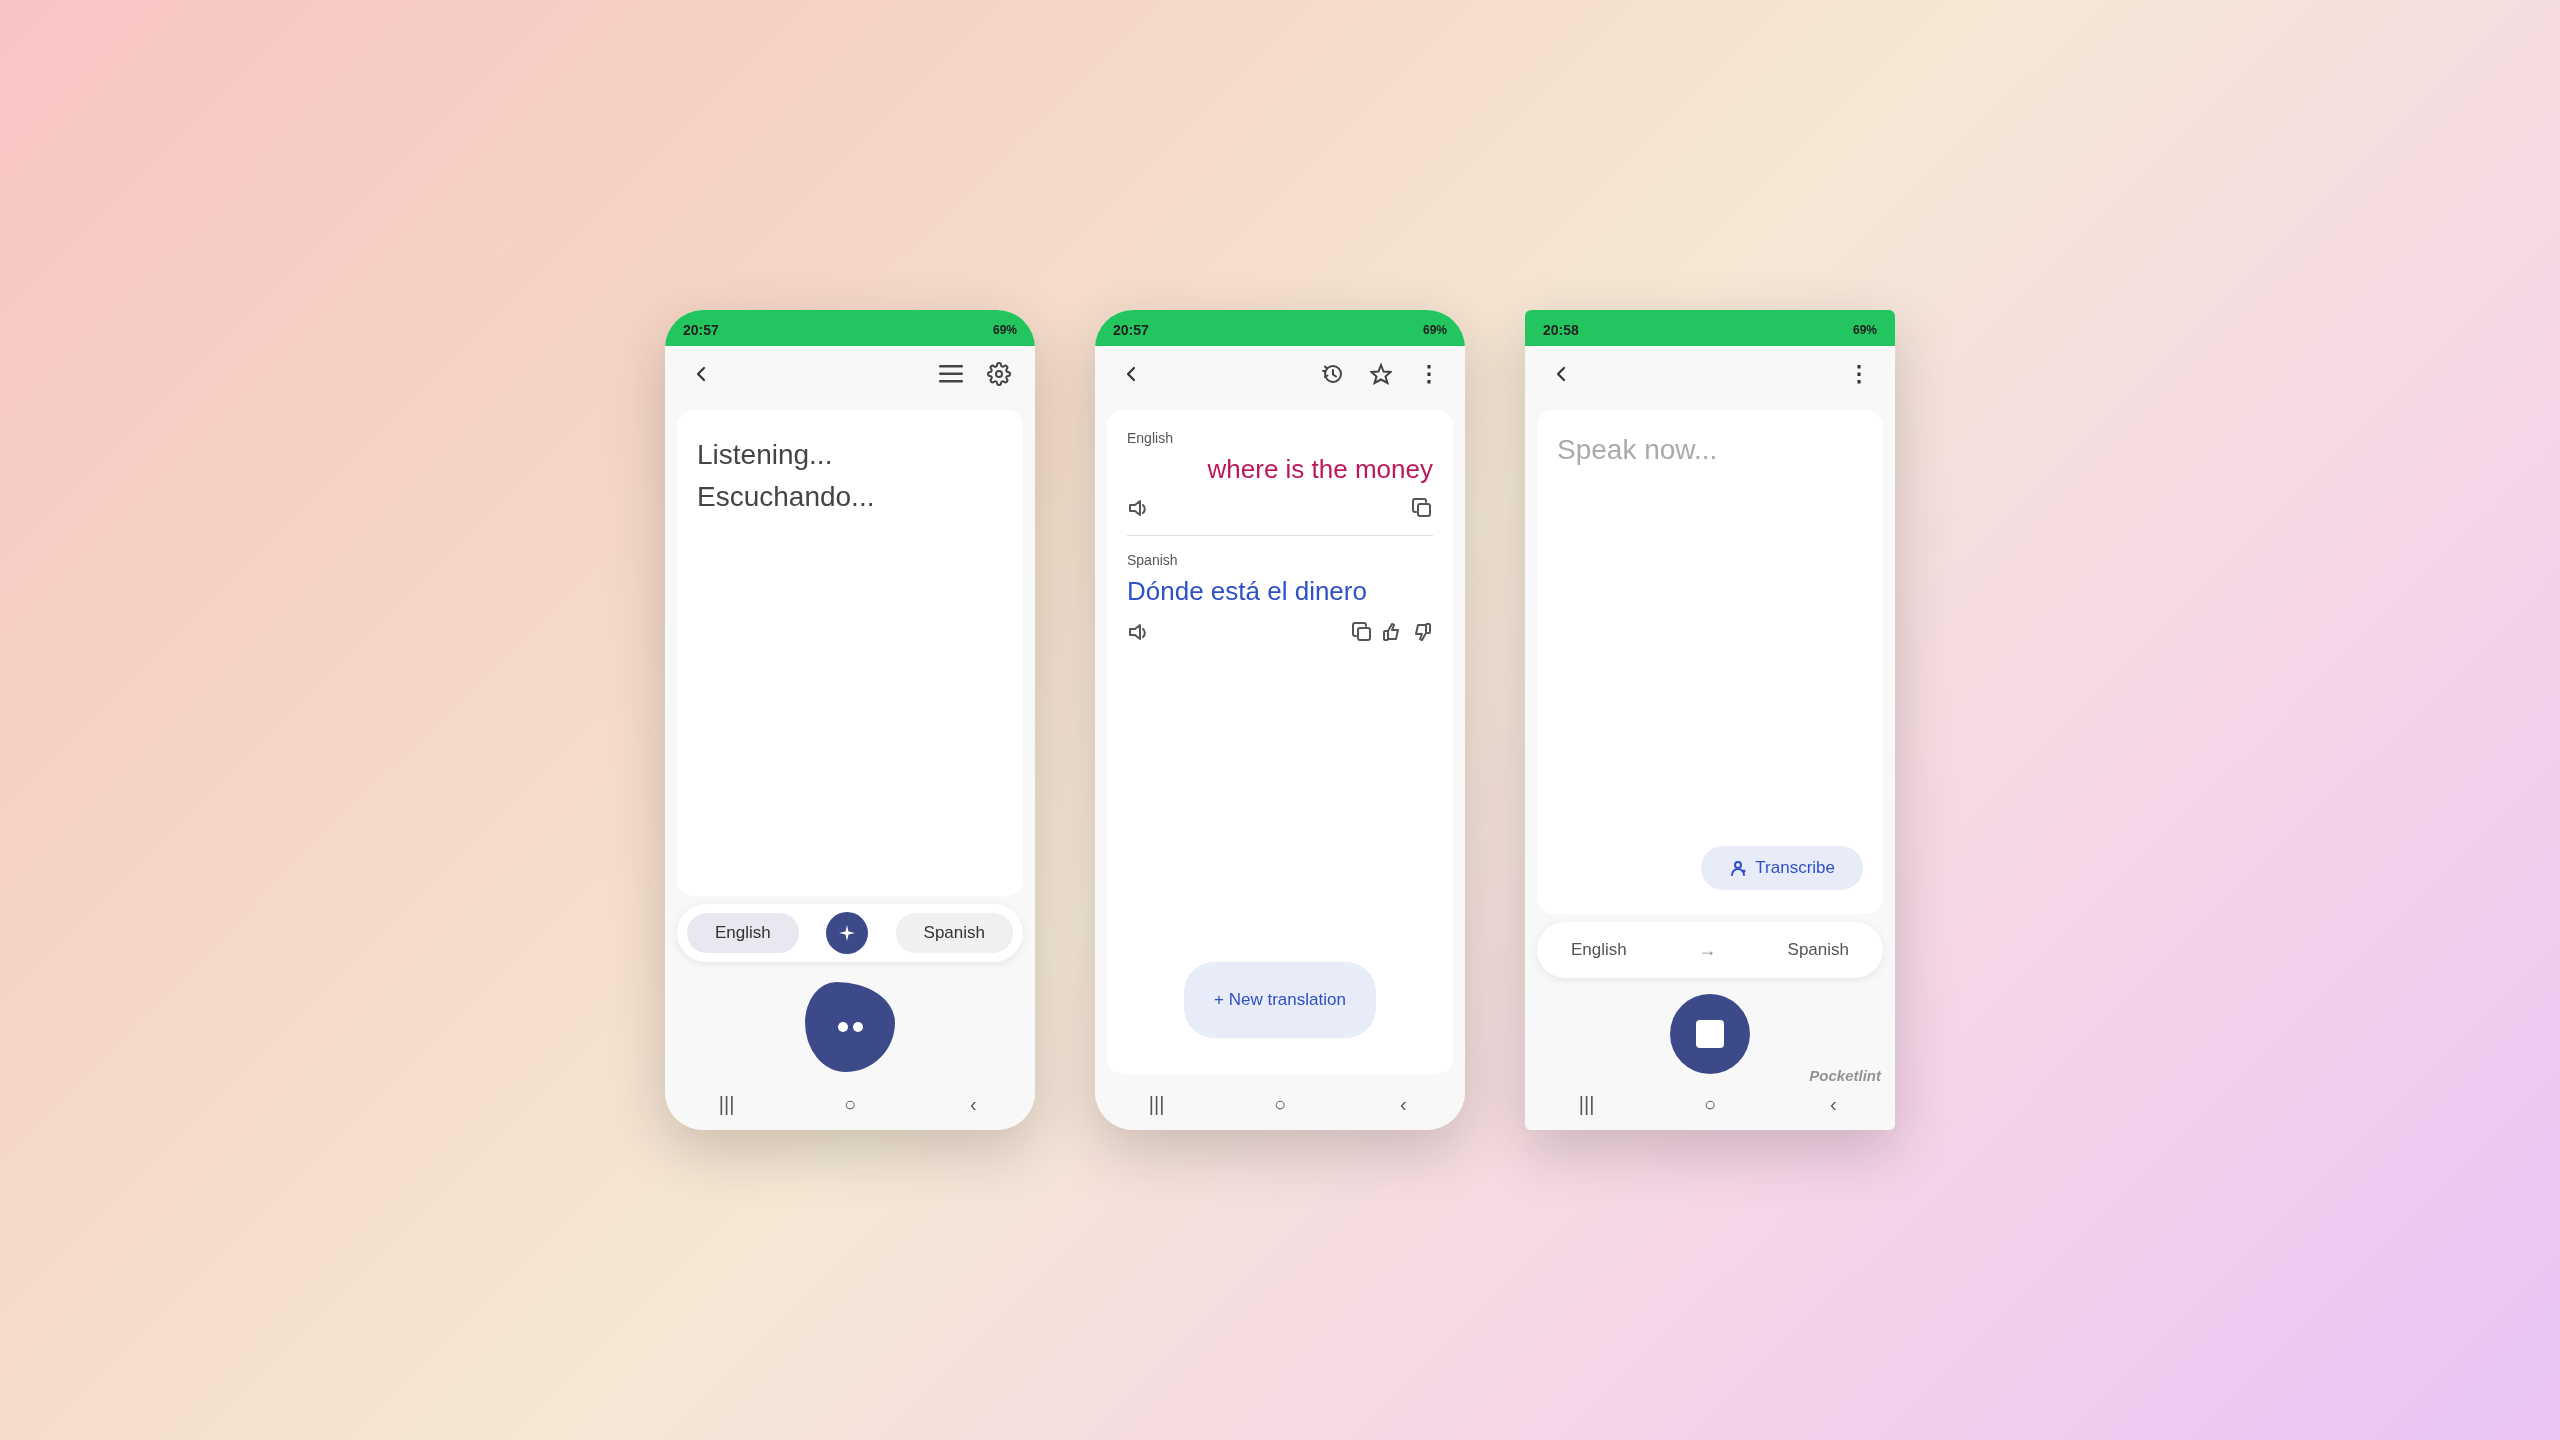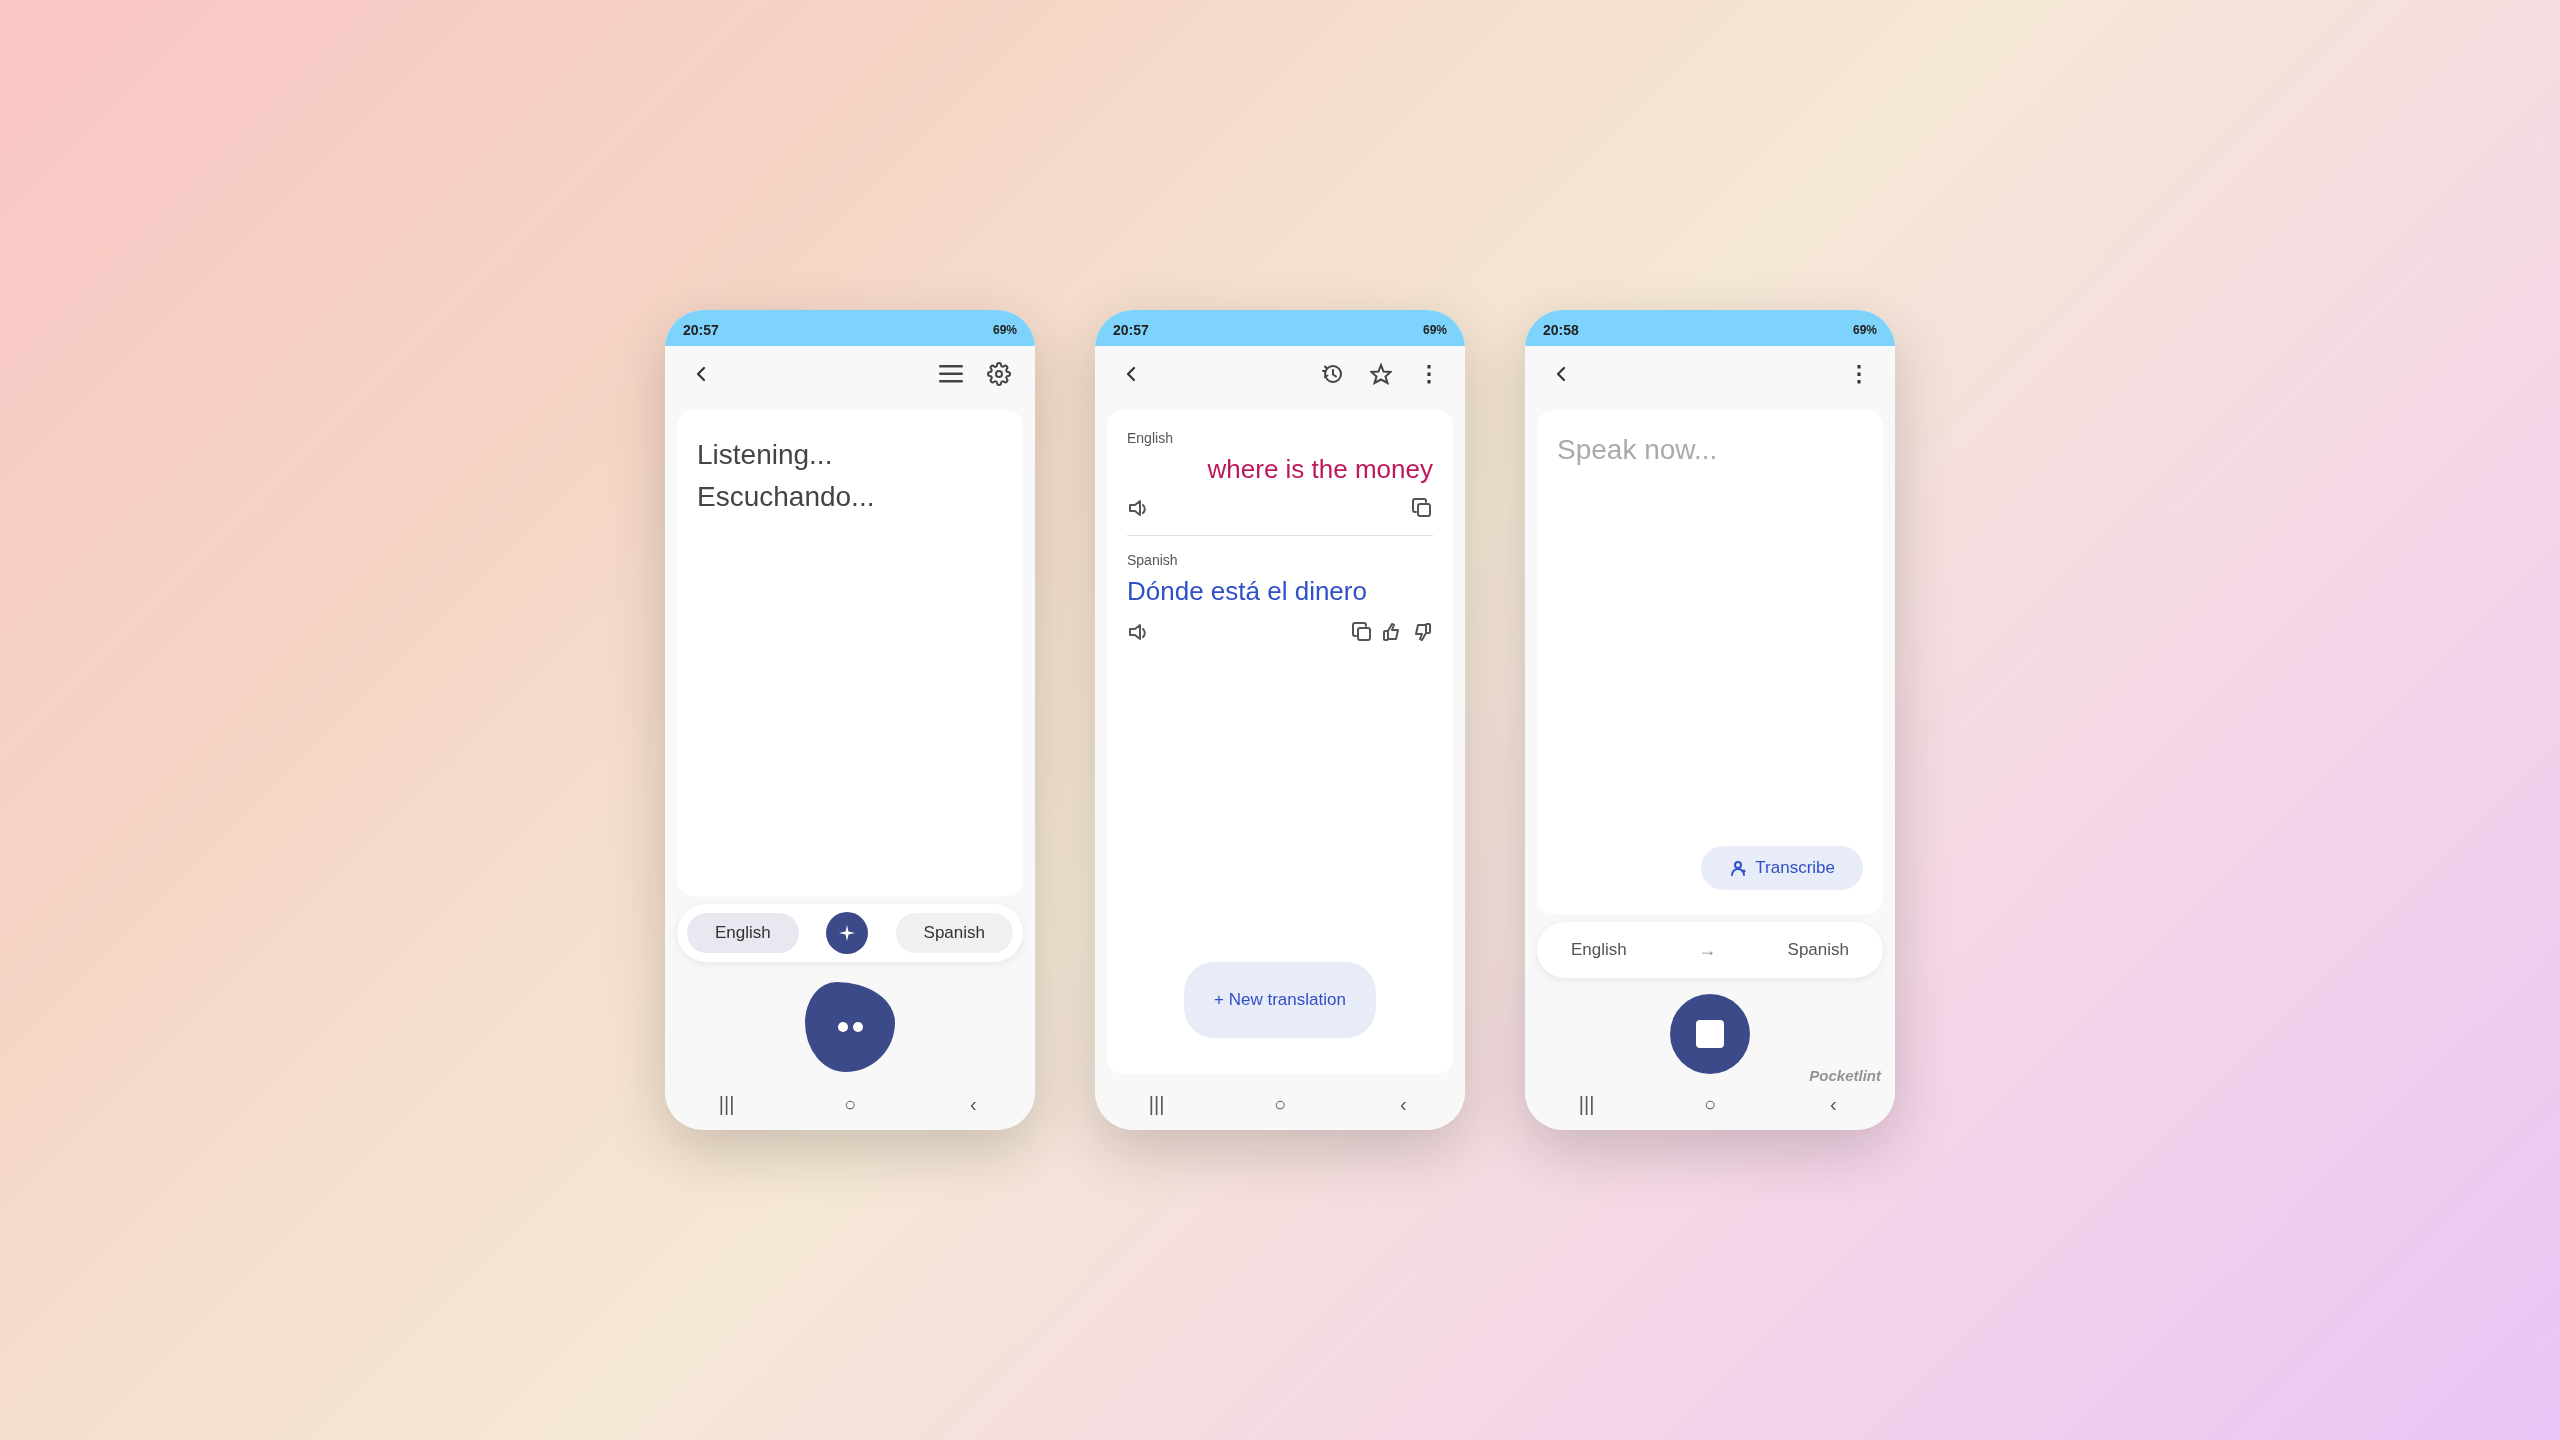--- a/index.html
+++ b/index.html
@@ -33,21 +33,21 @@
       flex-direction: column;
       position: relative;
     }
 
     
     .status-bar {
       display: flex;
       justify-content: space-between;
       align-items: center;
       padding: 8px 18px 4px 18px;
-      background: #7dd3fc;
+      background: #22c55e;
       font-size: 13px;
       font-weight: 600;
       color: #222;
       min-height: 36px;
     }
 
     .status-time {
       font-weight: 700;
       font-size: 14px;
     }
@@ -532,21 +532,21 @@
       </div>
     </div>
 
     <div class="nav-bar">
       <span class="nav-icon">|||</span>
       <span class="nav-icon">○</span>
       <span class="nav-icon">‹</span>
     </div>
   </div>
 
-  <div class="phone" style="position:relative;">
+  <div class="phone" style="position:relative;border-radius:6px;">
 
     <div class="status-bar">
       <span class="status-time">20:58</span>
       <div class="status-icons">
         <span style="font-size:12px;">69%</span>
       </div>
     </div>
 
     <div class="app-bar">
       <div class="icon-btn">

